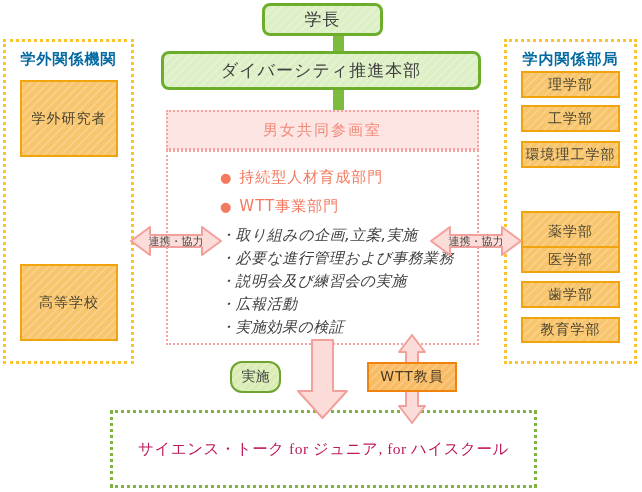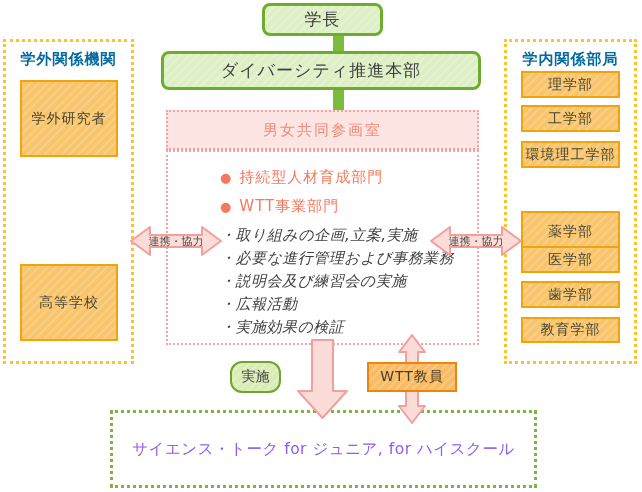--- a/index.html
+++ b/index.html
@@ -60,21 +60,21 @@
     background-image:repeating-linear-gradient(135deg,rgba(255,255,255,.22) 0 2px,transparent 2px 6px);
     border:2px solid var(--impl-border);border-radius:12px;font-size:14px;color:var(--text-dark);font-family:Liberation Mono, monospace;
   }
   .wttbox{
     background:var(--wtt-fill);
     background-image:repeating-linear-gradient(135deg,rgba(255,255,255,.18) 0 2px,transparent 2px 6px);
     border:2px solid var(--wtt-border);font-size:14px;color:#4a3a20;letter-spacing:1px;
   }
   .bottombox{
     background:#fff;border:3px dotted var(--bottom-border);
-    flex-direction:column;font-size:15.5px;color:#8b5cf6;line-height:24px;letter-spacing:.5px;
+    flex-direction:column;font-size:15.5px;color:#be185d;line-height:24px;letter-spacing:.5px;font-family:Liberation Serif, serif;
   }
 </style>
 </head>
 <body>
 
 <div class="canvas">
 
   <div class="abs greenbox center" style="left:262px;top:3px;width:121px;height:33px;">学長</div>
   <div class="abs connector" style="left:333px;top:36px;width:11px;height:15px;"></div>
   <div class="abs greenbox center" style="left:161px;top:51px;width:320px;height:39px;">ダイバーシティ推進本部</div>

